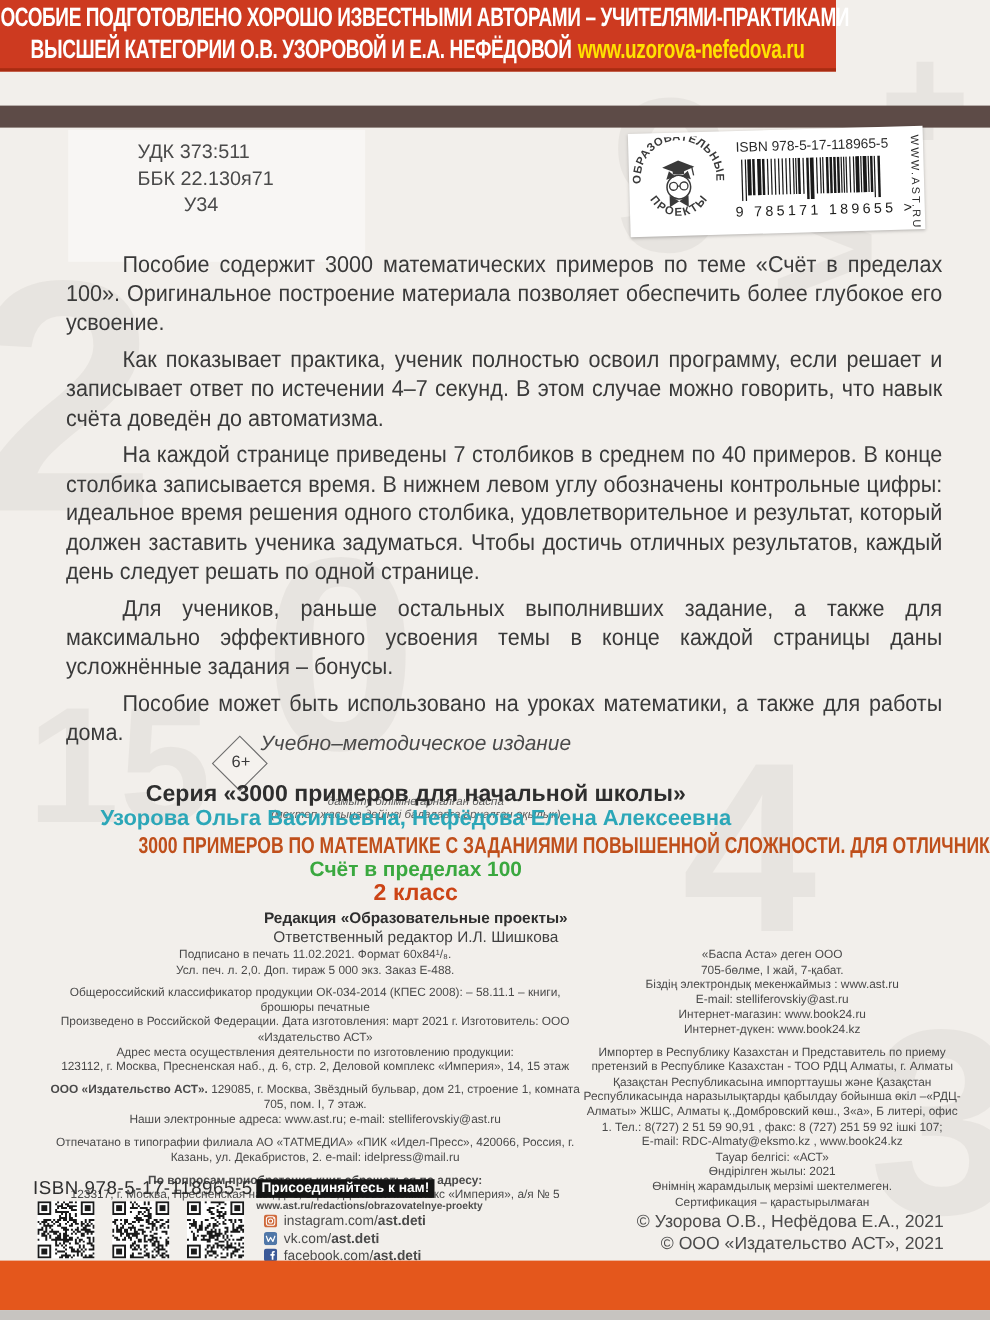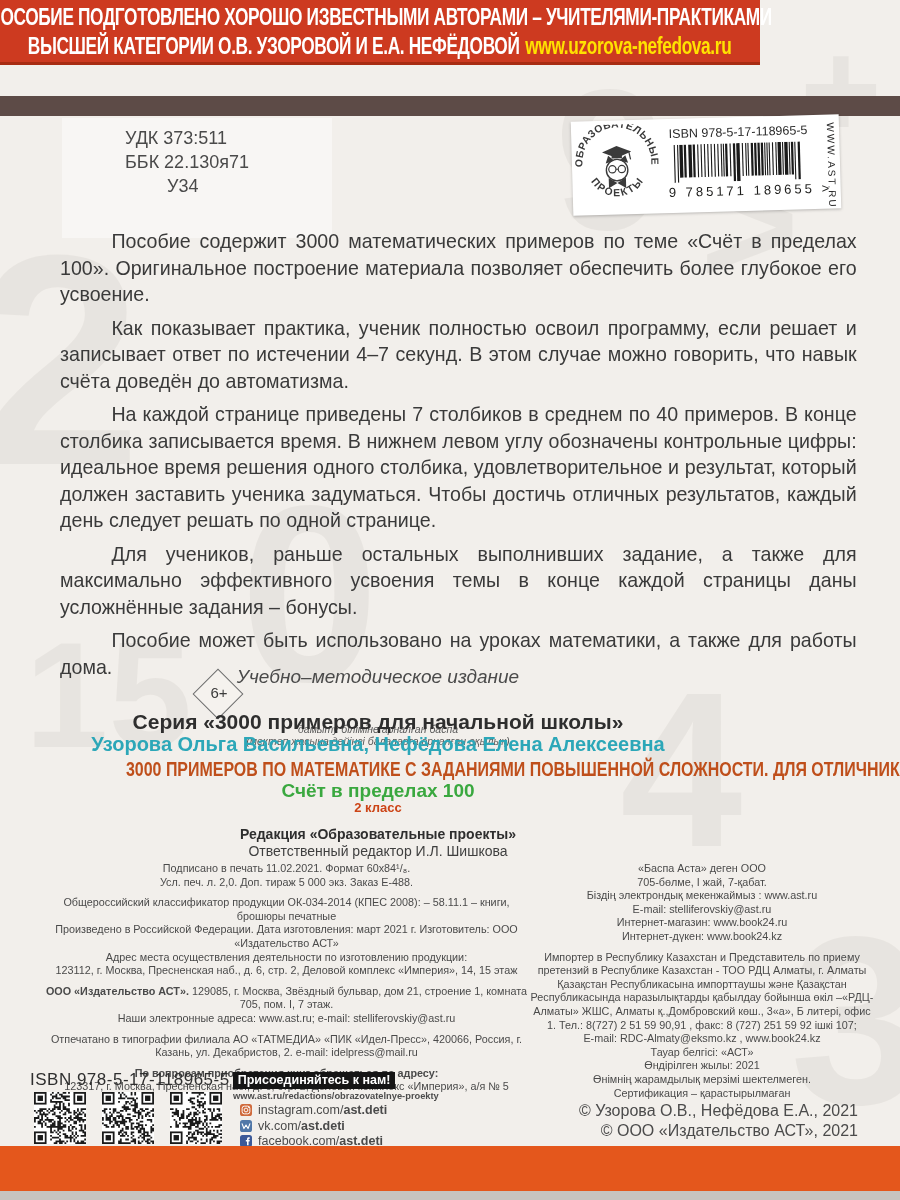--- a/index.html
+++ b/index.html
@@ -47,21 +47,21 @@
                 font-size:15px;color:#3b3b3b;}
   .edn{left:0;width:756px;text-align:center;}
   .edn-type{top:666px;font-style:italic;font-size:19px;color:#4a4a4a;}
   .edn-kz{top:723px;font-style:italic;font-size:10.5px;line-height:12px;color:#5a5a5a;}
   .edn-series{top:710px;font-weight:bold;font-size:21px;color:#2e2e2e;}
   .edn-authors{top:733px;font-weight:bold;font-size:20px;color:#2ca7b8;}
   .edn-title{top:757px;}
   .edn-title span{display:inline-block;white-space:nowrap;font-weight:bold;font-size:21px;
                   color:#bf4f1b;transform:scaleX(0.76);transform-origin:center;}
   .edn-sub{top:780px;font-weight:bold;font-size:19px;color:#3aa83f;}
-  .edn-grade{top:800px;font-weight:bold;font-size:13px;color:#cc4416;}
+  .edn-grade{top:800px;font-weight:bold;font-size:21px;color:#cc4416;}
   .edn-red{top:826px;font-weight:bold;font-size:14px;color:#2e2e2e;}
   .edn-editor{top:843px;font-size:14px;color:#3f3f3f;}
 
   
   .colL{left:38px;top:862px;width:497px;text-align:center;font-size:10.8px;line-height:13.6px;color:#4a4a4a;}
   .colR{left:528px;top:862px;width:348px;text-align:center;font-size:10.8px;line-height:13.6px;color:#4a4a4a;}
   .colL .grp,.colR .grp{margin-bottom:7px;}
   .b{font-weight:bold;}
 
   

